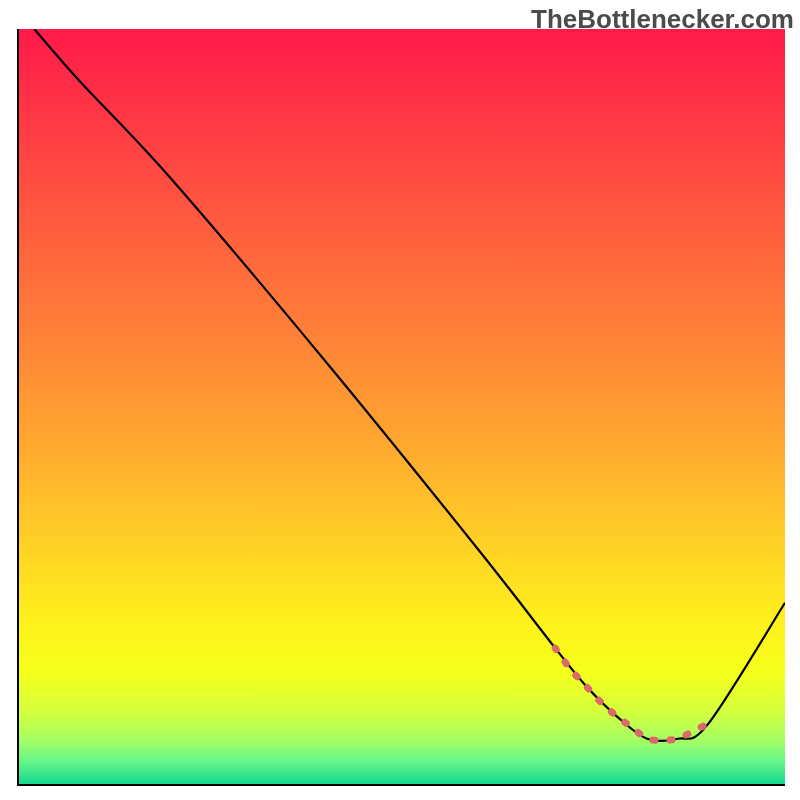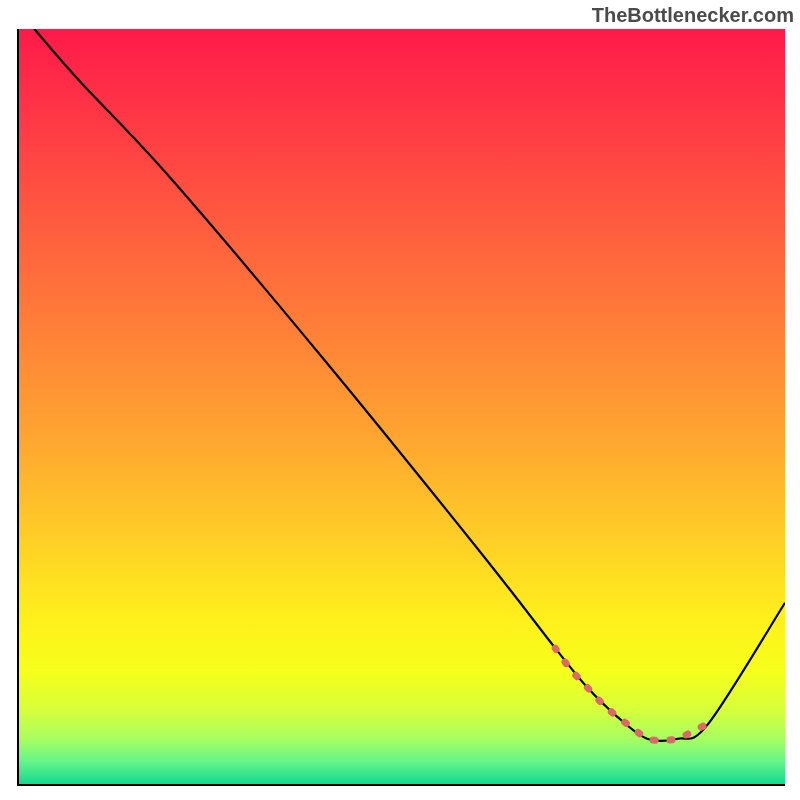--- a/index.html
+++ b/index.html
@@ -12,21 +12,21 @@
   }
   .container {
     position: relative;
     width: 800px;
     height: 800px;
   }
   .watermark {
     position: absolute;
     top: 4px;
     right: 6px;
-    font-size: 20px;
+    font-size: 26px;
     font-weight: 600;
     color: #4b4b4b;
     z-index: 10;
   }
   .plot-area {
     position: absolute;
     left: 17px;
     top: 29px;
     width: 766px;
     height: 755px;

